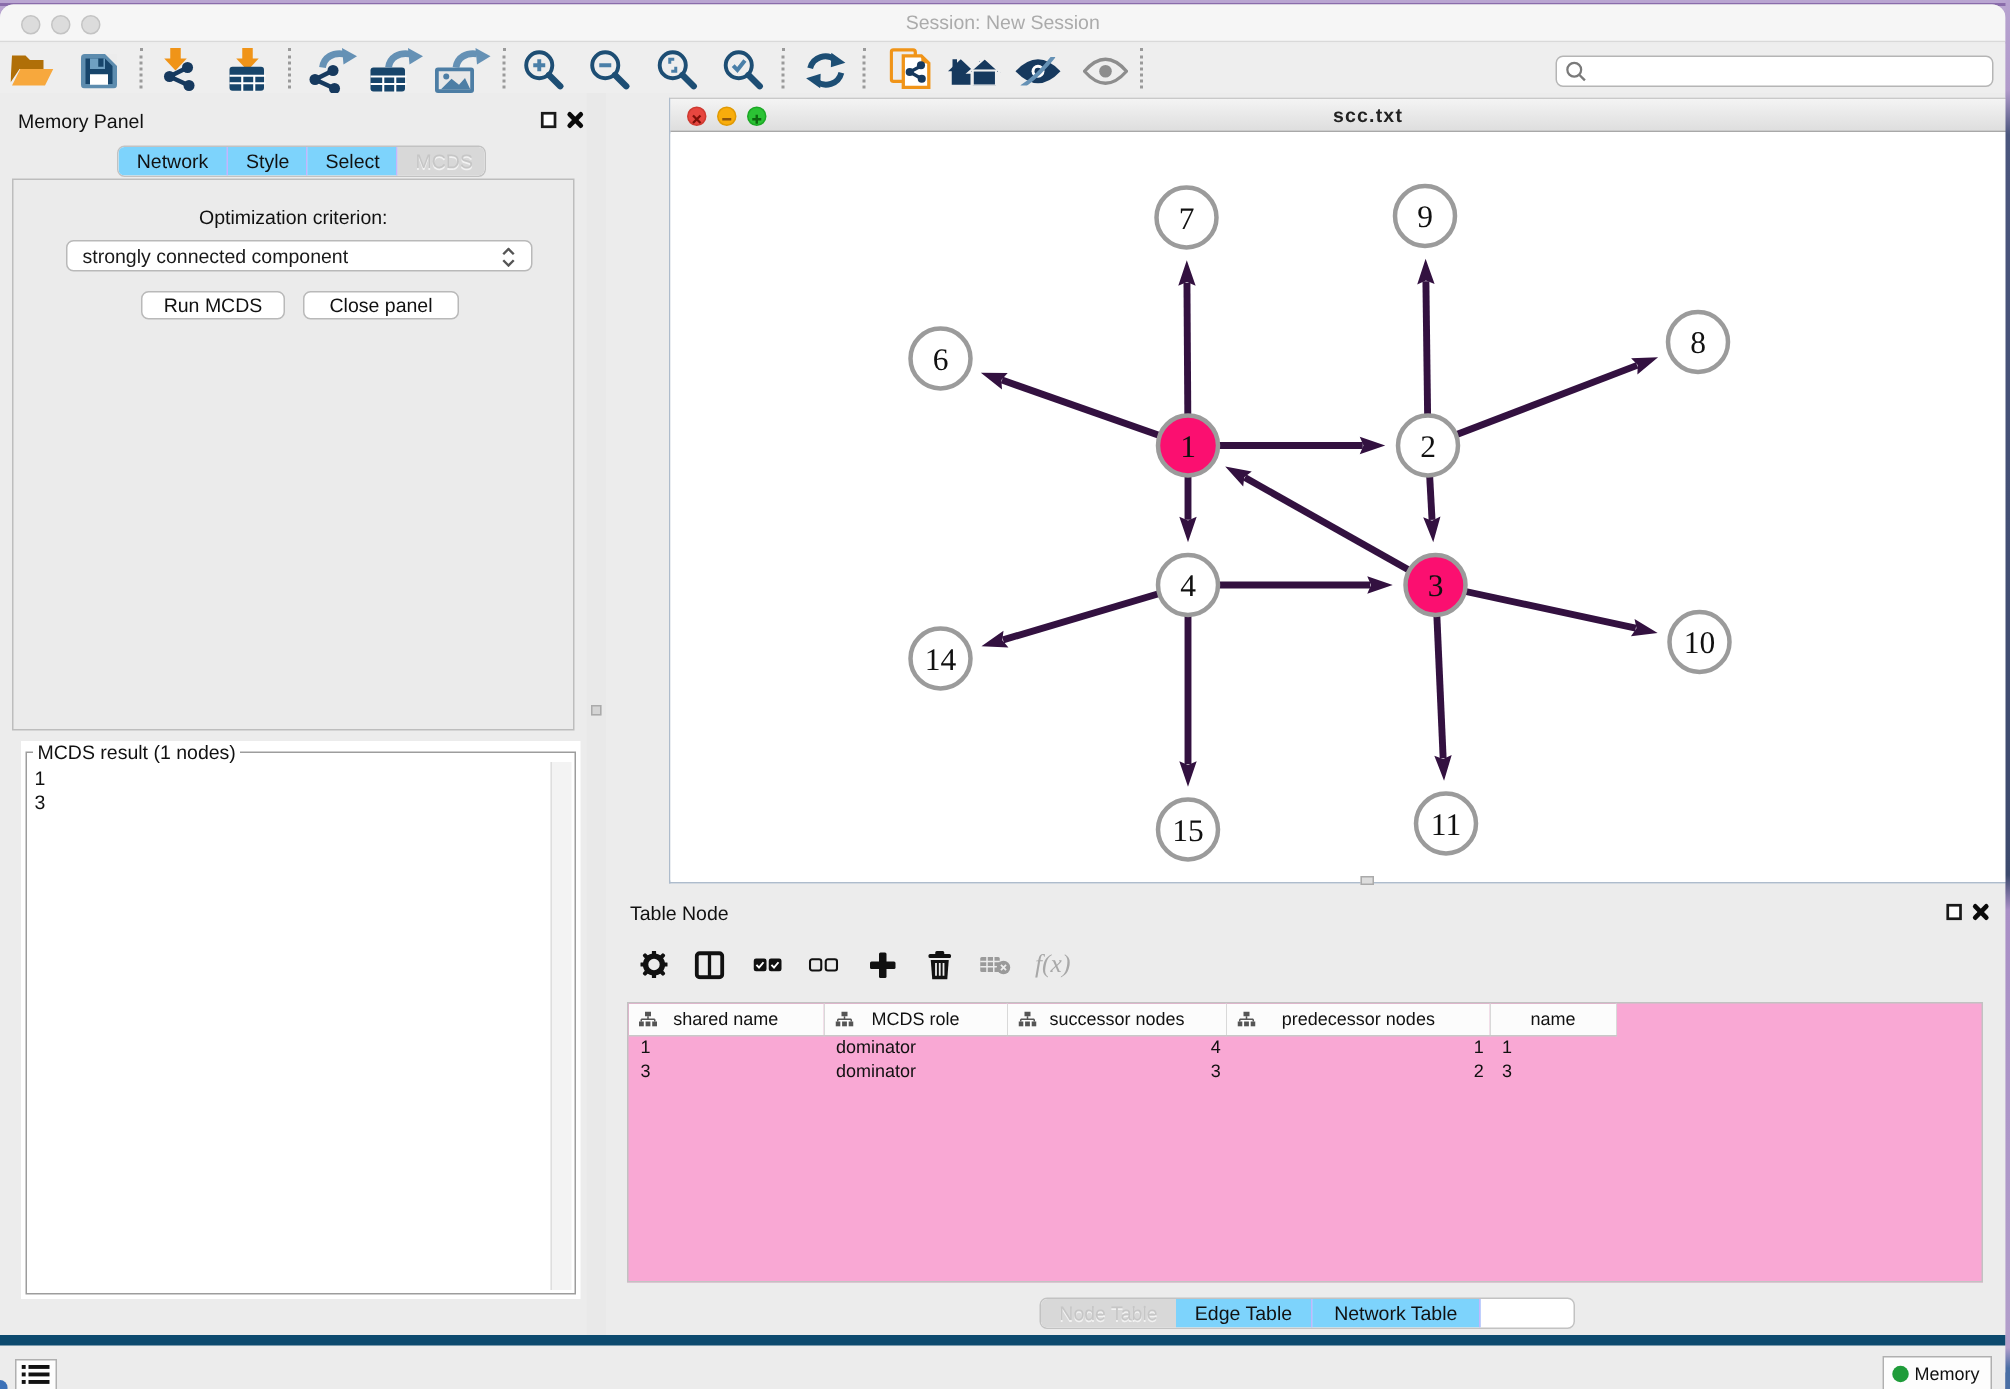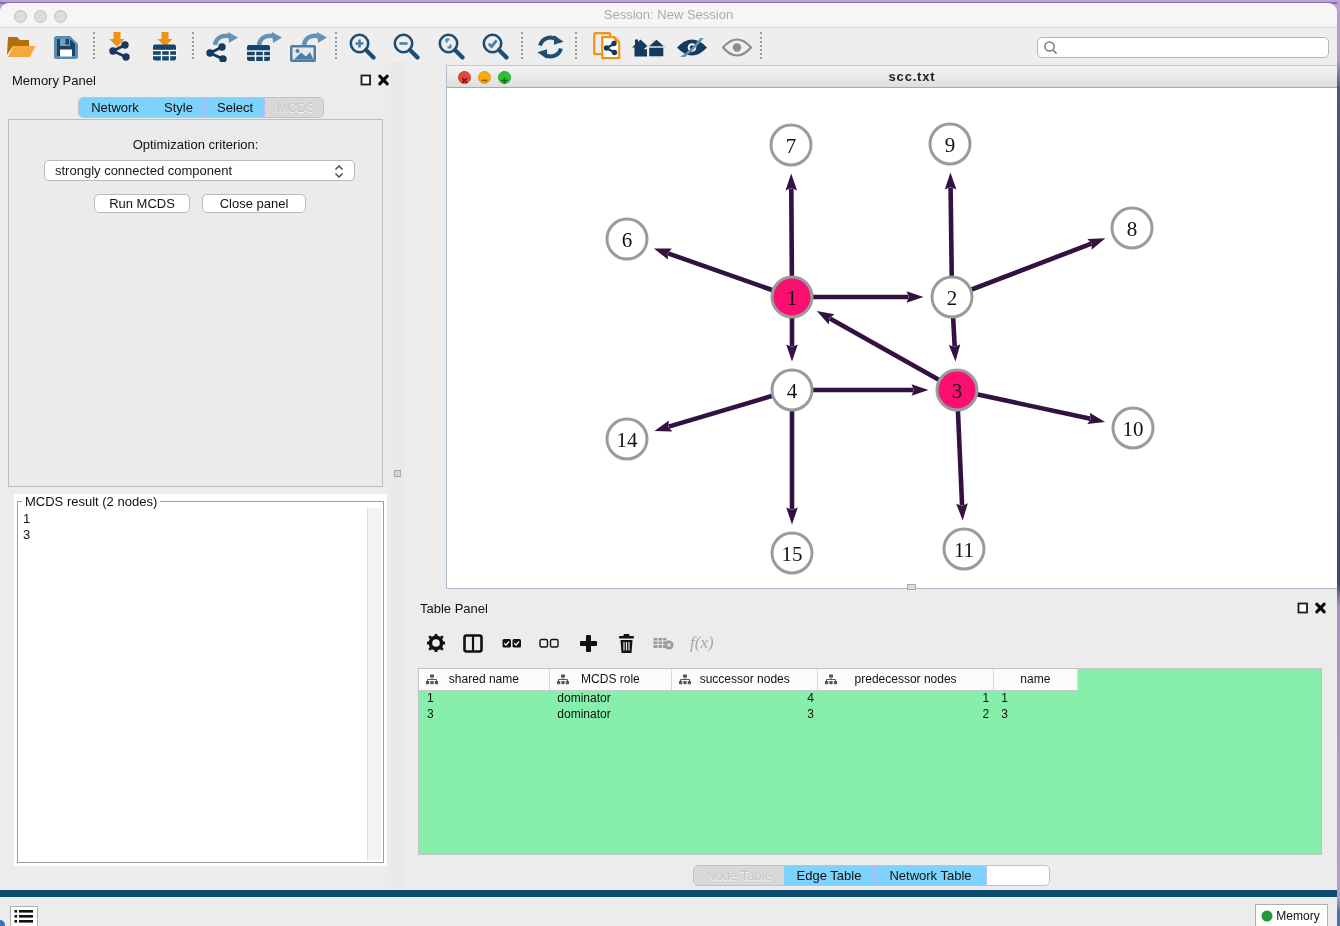--- a/index.html
+++ b/index.html
@@ -52,21 +52,21 @@
 #nettb { position:absolute; left:0; top:0; width:100%; height:22px;
   background:linear-gradient(#f4f4f4,#dedede); border-bottom:1px solid #a8a8a8; }
 #nettitle { width:100%; text-align:center; font-size:13px; font-weight:bold; color:#222; padding-top:3px; letter-spacing:0.8px; }
 .mtl { position:absolute; top:5px; width:13px; height:13px; border-radius:50%; }
 #netcanvas { position:absolute; left:0; top:23px; width:930px; height:498px; background:#fff; }
 #nethdl { position:absolute; left:460px; top:518px; width:9px; height:6px; background:#ddd; border:1px solid #aaa; }
 
 #tpanel { position:absolute; left:404px; top:534px; width:933px; height:292px; background:#ececec; }
 #tptitle { position:absolute; left:16px; top:5px; font-size:13px; color:#111; }
 #tptoolbar { position:absolute; left:0; top:28px; width:100%; height:40px; }
-#ttable { position:absolute; left:14px; top:72px; width:904px; height:187px; background:#86efac; border:1px solid #c2c2c2; }
+#ttable { position:absolute; left:14px; top:72px; width:904px; height:187px; background:#f9a8d4; border:1px solid #c2c2c2; }
 table.dt { border-collapse:collapse; font-size:12px; color:#111; width:659px; table-layout:fixed; }
 table.dt th { font-weight:normal; height:21px; background:#fcfcfc; border-right:1px solid #d9d9d9; border-bottom:1px solid #c9c9c9; position:relative; padding:0; }
 table.dt td { height:16px; padding:0 8px; } table.dt td.r { text-align:right; padding-right:4px; }
 .hicon { position:absolute; left:7px; top:5px; }
 
 #btabs { position:absolute; left:289px; top:269px; }
 
 #statusbar { position:absolute; left:0; top:887px; width:1337px; height:34px; background:#ececec; border-top:7px solid #0c4a6e; }
 #listbtn { position:absolute; left:10px; top:9px; width:28px; height:21px; background:#fdfdfd; border:1px solid #b0b0b0; display:flex; align-items:center; justify-content:center; }
 #membtn { position:absolute; left:1255px; top:7px; width:73px; height:23px; background:#fdfdfd; border:1px solid #b0b0b0; font-size:12px; color:#111; display:flex; align-items:center; padding-left:5px; }
@@ -244,21 +244,21 @@
         </div>
       <div id="optlabel">Optimization criterion:</div>
       <div id="dropdown">strongly connected component<svg width="10" height="13" viewBox="0 0 10 13" style="position:absolute; right:10px; top:4px;">
             <path d="M1.5 4.5 L5 1 L8.5 4.5" fill="none" stroke="#555" stroke-width="1.6"></path>
             <path d="M1.5 8.5 L5 12 L8.5 8.5" fill="none" stroke="#555" stroke-width="1.6"></path>
           </svg></div>
       <div class="btn" style="left:94px; top:132px; width:96px;">Run MCDS</div>
       <div class="btn" style="left:202px; top:132px; width:104px;">Close panel</div>
       <div id="mcdsbox">
         <div id="mcdsborder"></div>
-        <div id="mcdstitle">MCDS result (2 nodes)</div>
+        <div id="mcdstitle">MCDS result (1 nodes)</div>
         <div style="position:absolute; left:9px; top:17px; font-size:13px; color:#111; line-height:16px;">1<br>3</div>
         <div id="mcdsscroll"></div>
       </div>
     </div>
     <div id="vdivider">
         <div class="hdl"></div>
       </div>
     <div id="netwin">
       <div id="nettb">
         <div id="nettitle">scc.txt</div>
@@ -326,21 +326,21 @@
 <circle cx="517.0" cy="460.0" r="20" fill="#ffffff" stroke="#9b9b9b" stroke-width="3"></circle>
 <text x="517.0" y="467.5" font-size="21" font-family="Liberation Serif, serif" fill="#111" text-anchor="middle">11</text>
 <circle cx="180.0" cy="350.0" r="20" fill="#ffffff" stroke="#9b9b9b" stroke-width="3"></circle>
 <text x="180.0" y="357.5" font-size="21" font-family="Liberation Serif, serif" fill="#111" text-anchor="middle">14</text>
 <circle cx="345.0" cy="464.0" r="20" fill="#ffffff" stroke="#9b9b9b" stroke-width="3"></circle>
 <text x="345.0" y="471.5" font-size="21" font-family="Liberation Serif, serif" fill="#111" text-anchor="middle">15</text>
           </svg></div>
       <div id="nethdl"></div>
     </div>
     <div id="tpanel">
-      <div id="tptitle">Table Panel</div>
+      <div id="tptitle">Table Node</div>
       <div class="wicons" style="left:893px; top:5px;"><svg width="30" height="14" viewBox="0 0 30 14">
             <rect x="1.5" y="2.5" width="8.5" height="9" fill="#fff" stroke="#1a1a1a" stroke-width="1.8"></rect>
             <g stroke="#0a0a0a" stroke-width="3.1" stroke-linecap="round">
               <line x1="19.8" y1="3.2" x2="27.2" y2="10.8"></line>
               <line x1="27.2" y1="3.2" x2="19.8" y2="10.8"></line>
             </g>
           </svg></div>
       <div id="tptoolbar">
           <svg style="position:absolute; left:23px; top:10px;" width="18" height="18" viewBox="0 0 18 18">
             <g fill="#111">

